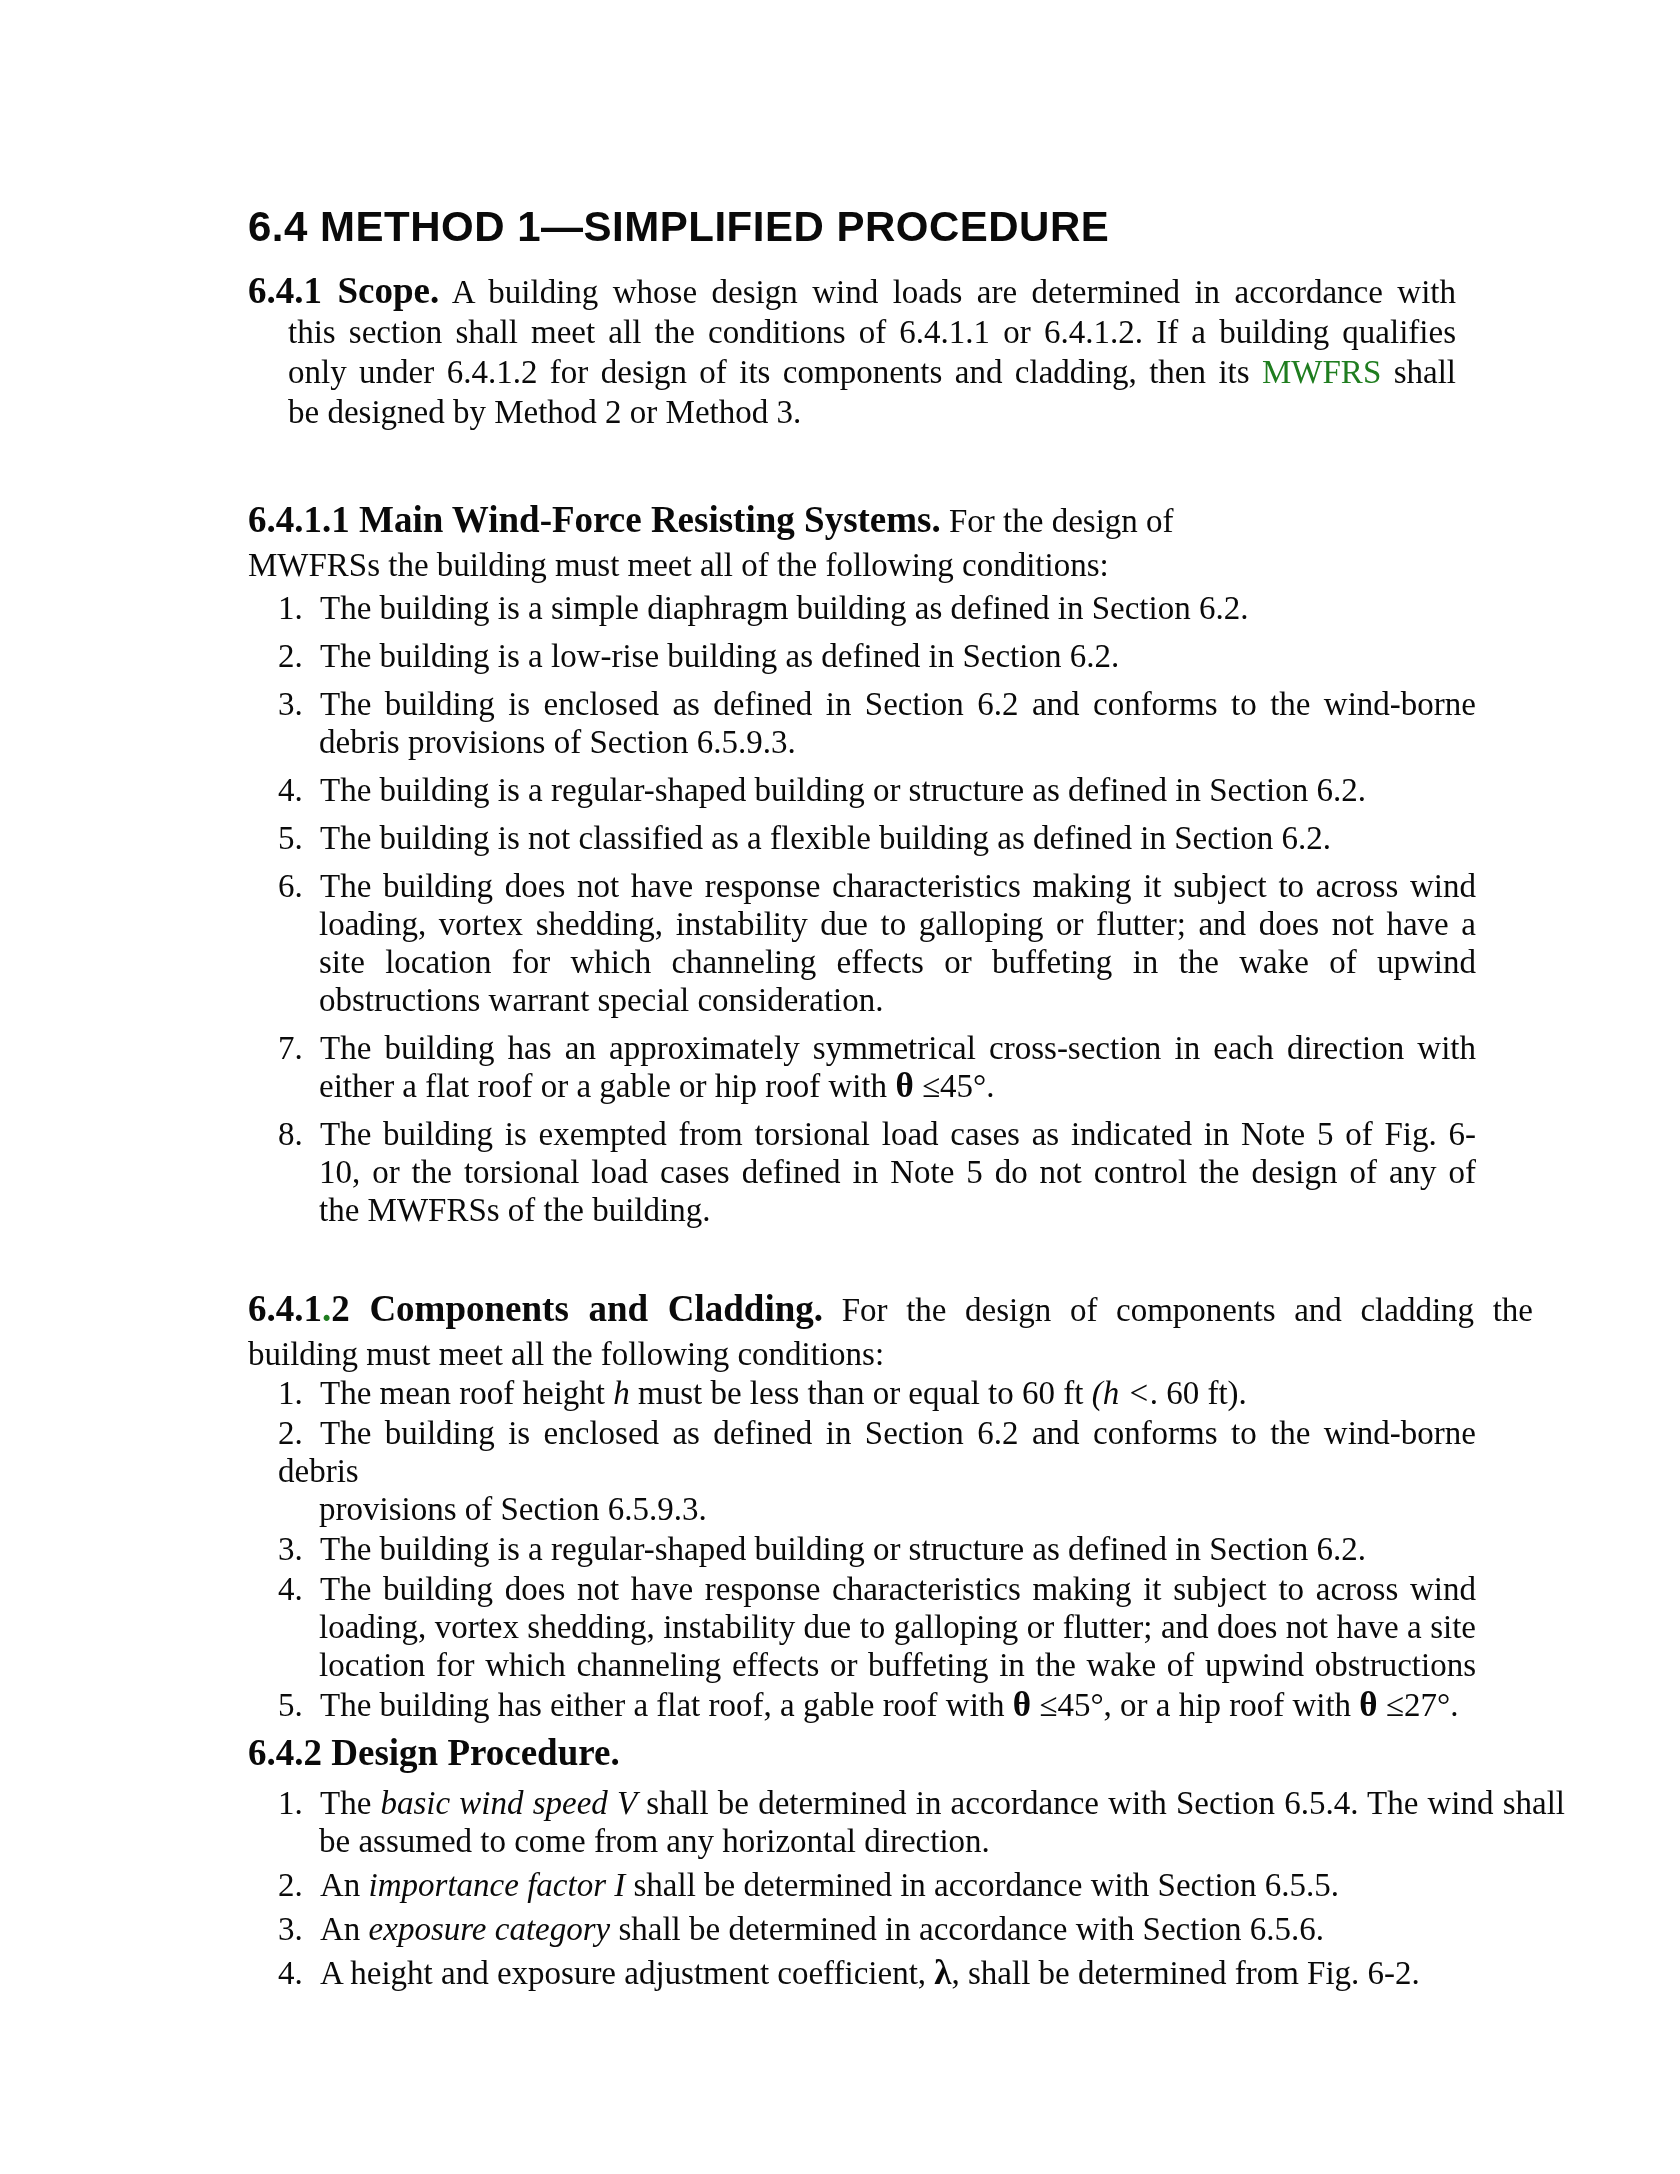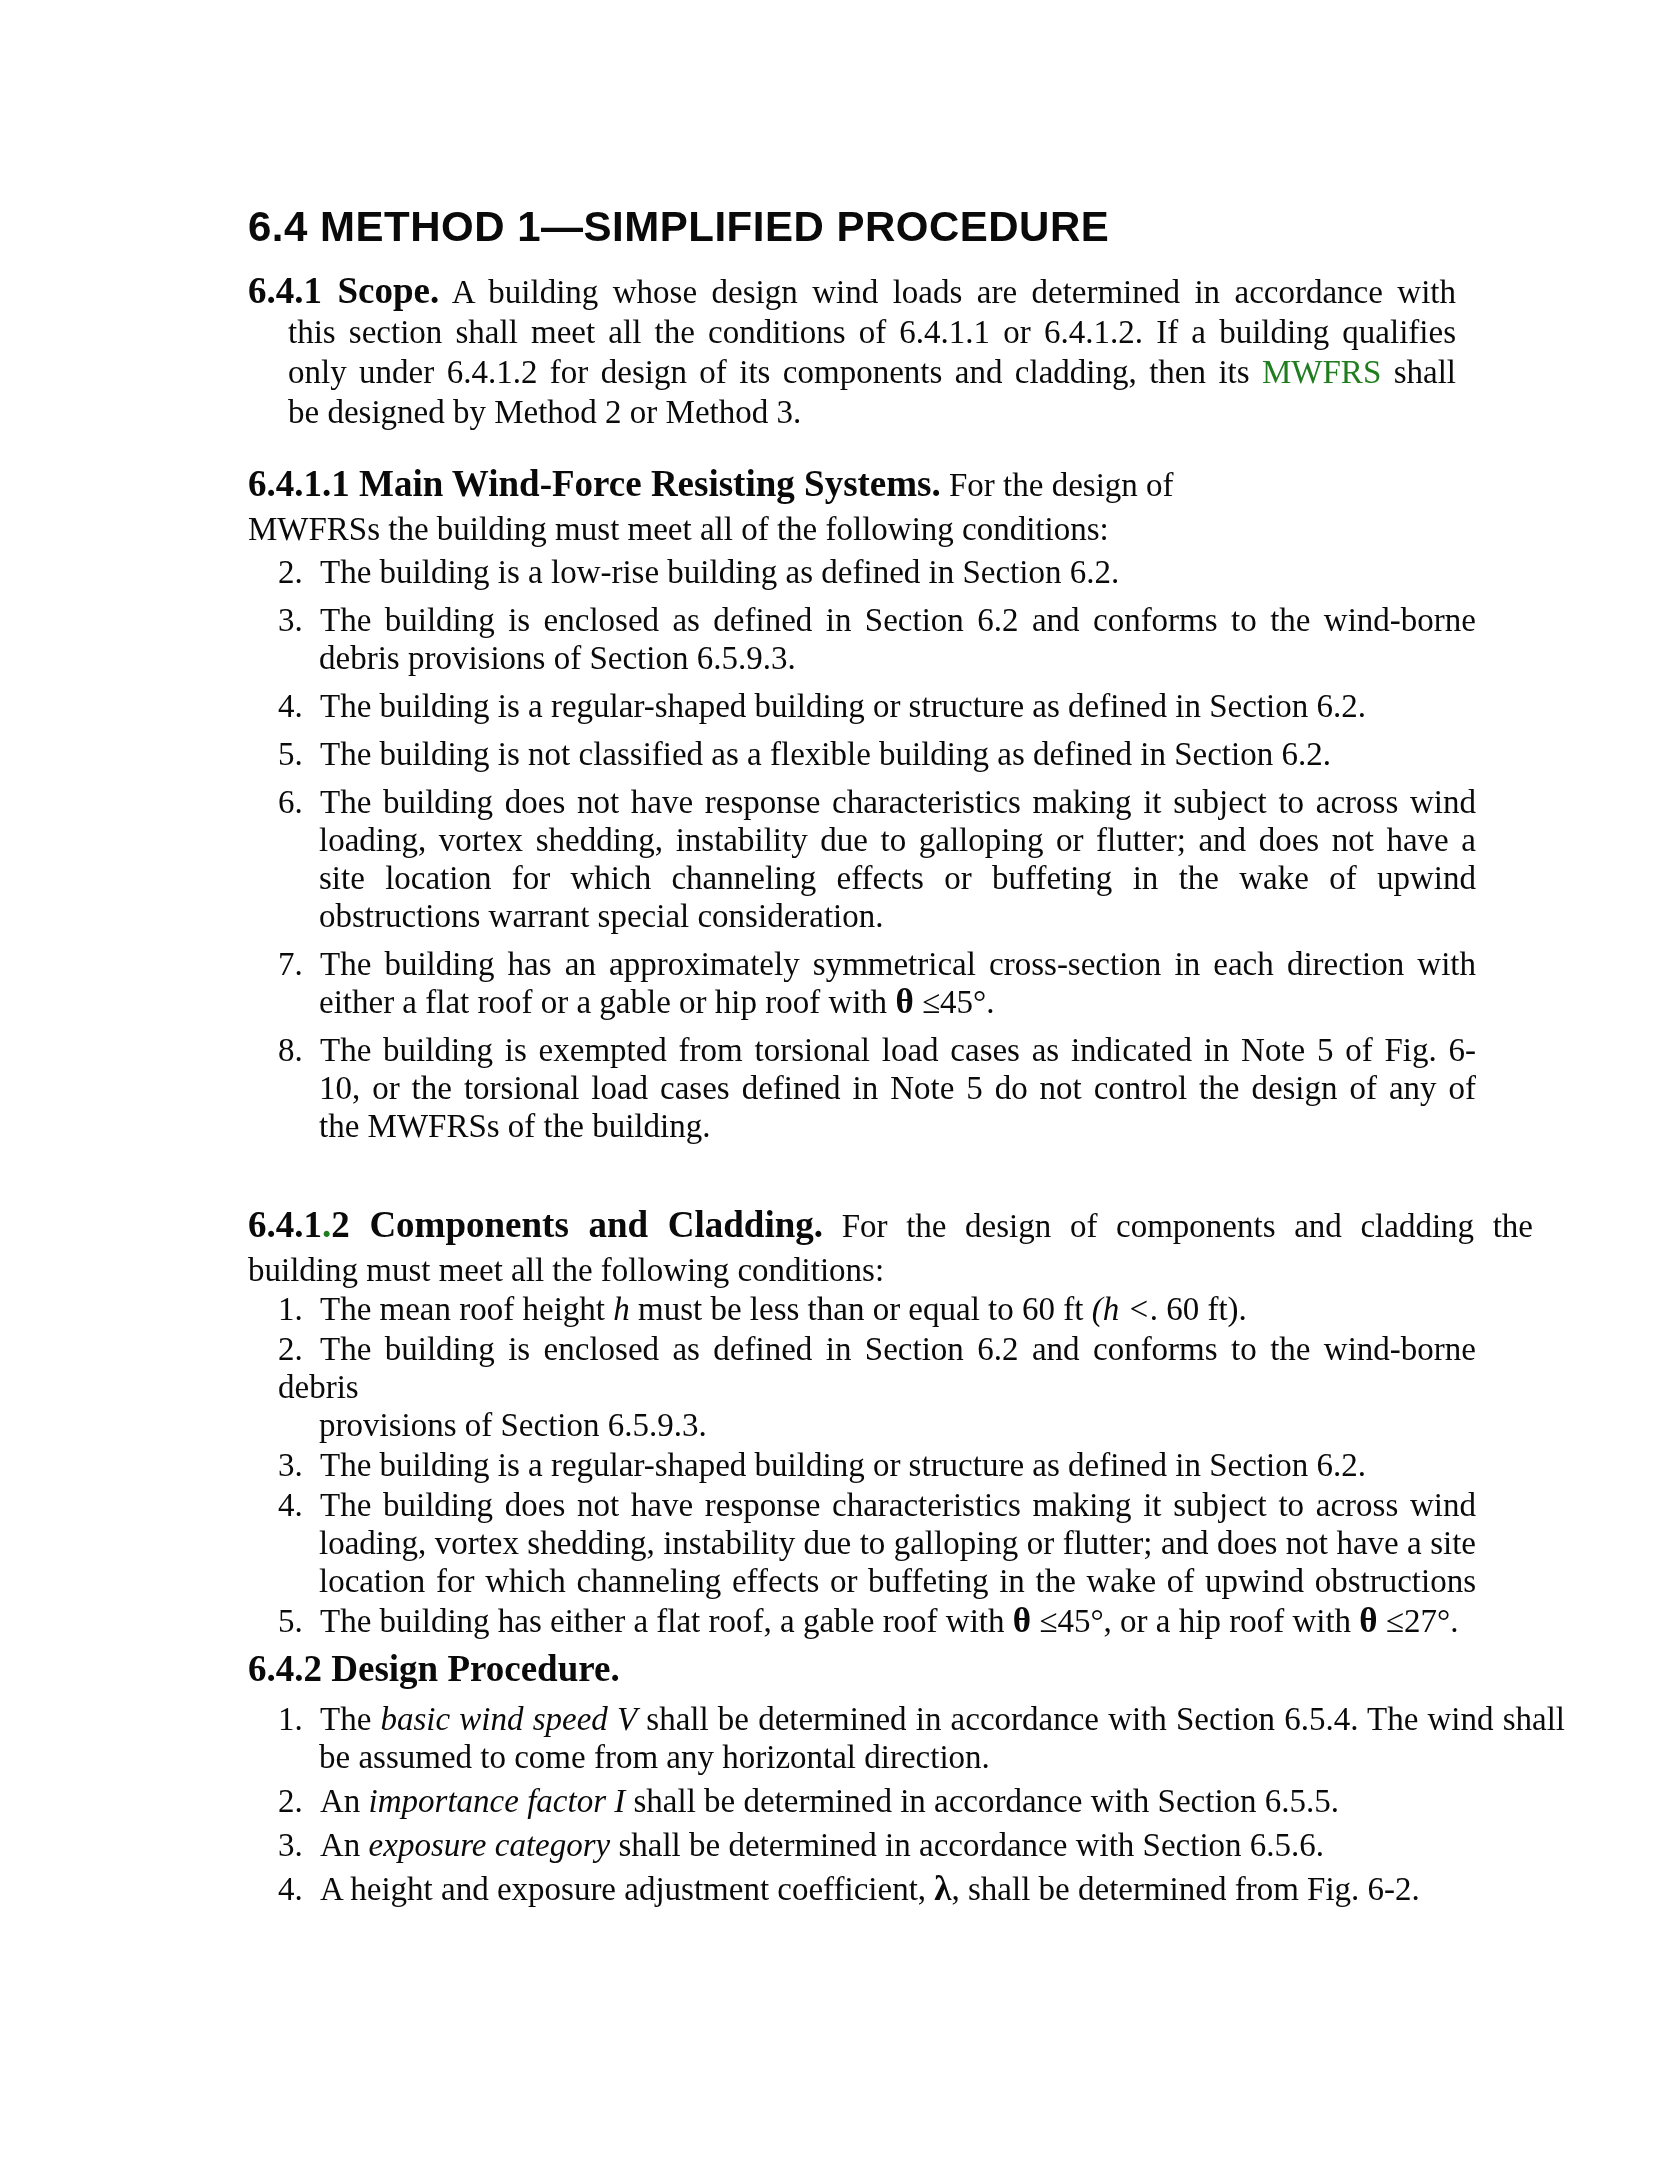--- a/index.html
+++ b/index.html
@@ -29,21 +29,21 @@
   .sg-i{font-style:italic;}
   .sg-s{font-weight:bold;font-size:35px;}
   
   .b-section-title{
     font-family:"Liberation Sans","DejaVu Sans",sans-serif;
     font-weight:bold;font-size:42px;line-height:48px;
     letter-spacing:0.5px;white-space:nowrap;
   }
   .b-para-6-4-1{margin-top:20px;width:1208px;}
   .b-para-6-4-1 .cont{margin-left:40px;}
-  .b-heading-6-4-1-1{margin-top:28px;width:1208px;}
+  .b-heading-6-4-1-1{margin-top:64px;width:1208px;}
   .b-heading-6-4-1-1 .ln:first-child{line-height:48px;}
   .b-heading-6-4-1-2{margin-top:56px;width:1285px;}
   .b-heading-6-4-1-2 .ln:first-child{line-height:48px;}
   .b-heading-6-4-2{margin-top:5px;line-height:48px;}
   .b-list-6-4-1-1{margin-top:4px;width:1228px;line-height:38px;}
   .b-list-6-4-1-2{margin-top:0;width:1228px;line-height:38px;}
   .b-list-6-4-2{margin-top:6px;width:1317px;line-height:38px;font-family:Liberation Serif, serif;}
   .li{margin-bottom:10px;}
   .b-list-6-4-1-2 .li{margin-bottom:2px;font-family:Liberation Serif, serif;}
   .b-list-6-4-2 .li{margin-bottom:6px;}
@@ -62,20 +62,23 @@
         <div class="ln jl"><span class="sg-bl">6.4.1 Scope.</span><span class="sg-r"> A building whose design wind loads are determined in accordance with</span></div>
         <div class="ln jl cont"><span class="sg-r">this section shall meet all the conditions of 6.4.1.1 or 6.4.1.2. If a building qualifies</span></div>
         <div class="ln jl cont"><span class="sg-r">only under 6.4.1.2 for design of its components and cladding, then its </span><span class="sg-g">MWFRS</span><span class="sg-r"> shall</span></div>
         <div class="ln lft cont"><span class="sg-r">be designed by Method 2 or Method 3.</span></div>
       </div>
       <div class="blk b-heading-6-4-1-1">
         <div class="ln lft"><span class="sg-bl">6.4.1.1 Main Wind-Force Resisting Systems.</span><span class="sg-r"> For the design of</span></div>
         <div class="ln lft"><span class="sg-r">MWFRSs the building must meet all of the following conditions:</span></div>
       </div>
       <div class="blk b-list-6-4-1-1">
+        <div class="li">
+          <div class="ln lft first"><span class="num">1.</span><span class="sg-r">The building is a simple diaphragm building as defined in Section 6.2.</span></div>
+        </div>
         <div class="li">
           <div class="ln lft first"><span class="num">2.</span><span class="sg-r">The building is a low-rise building as defined in Section 6.2.</span></div>
         </div>
         <div class="li">
           <div class="ln jl first"><span class="num">3.</span><span class="sg-r">The building is enclosed as defined in Section 6.2 and conforms to the wind-borne</span></div>
           <div class="ln lft cont"><span class="sg-r">debris provisions of Section 6.5.9.3.</span></div>
         </div>
         <div class="li">
           <div class="ln lft first"><span class="num">4.</span><span class="sg-r">The building is a regular-shaped building or structure as defined in Section 6.2.</span></div>
         </div>

